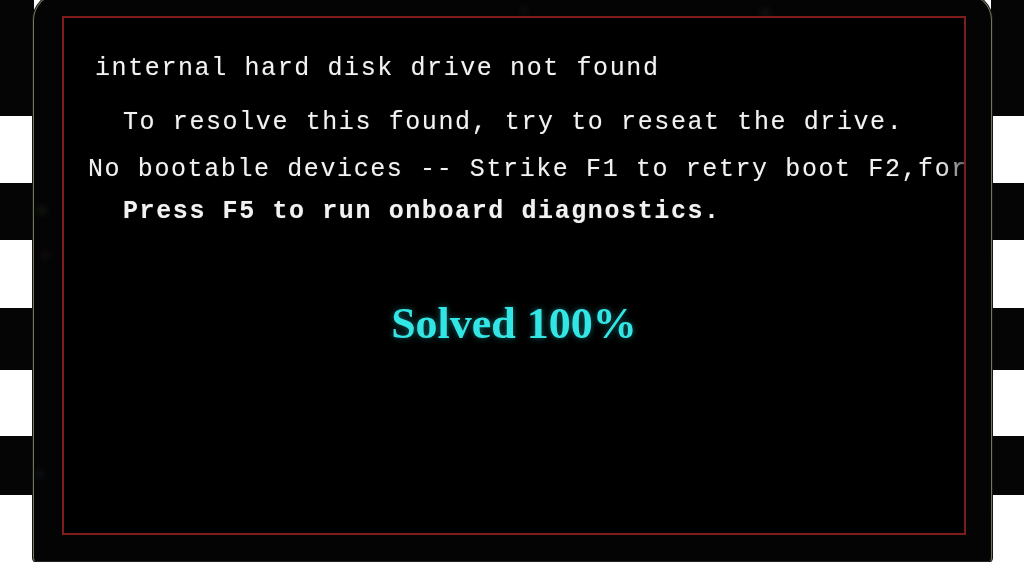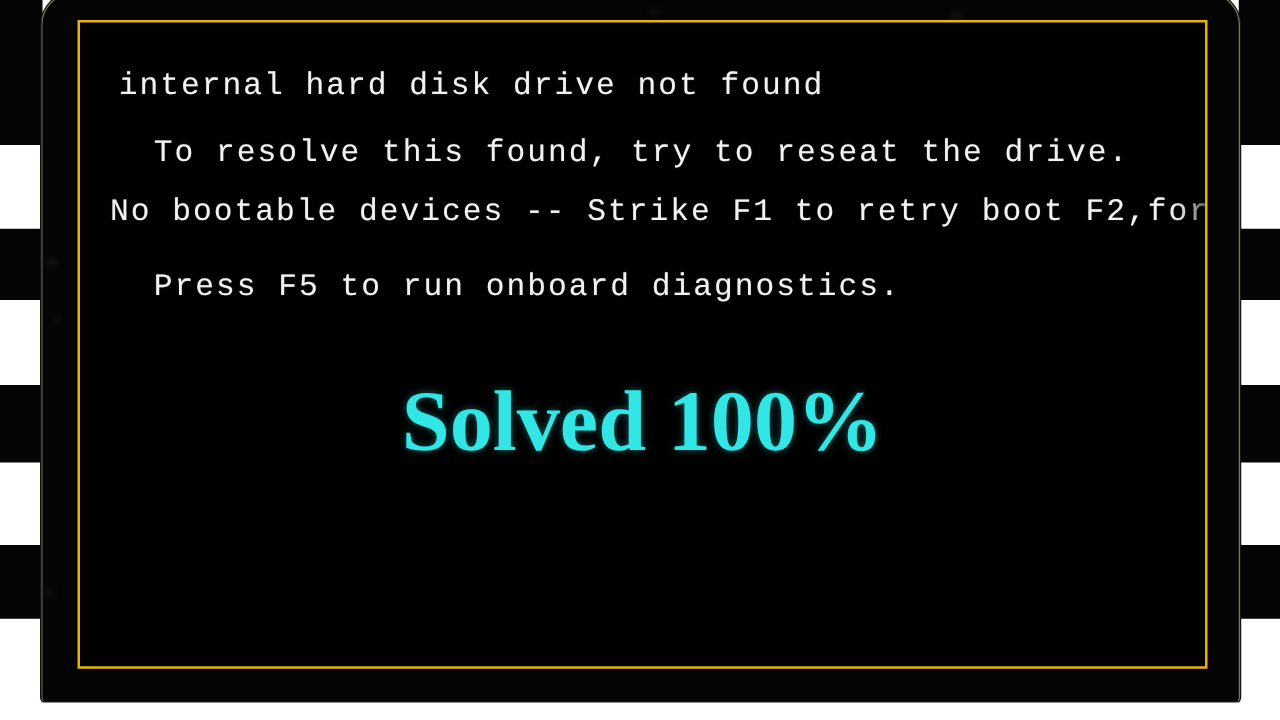--- a/index.html
+++ b/index.html
@@ -71,21 +71,21 @@
   }
 
   
   #bios-screen {
     position: absolute;
     left: 62px;
     top: 16px;
     width: 904px;
     height: 519px;
     background: #000000;
-    border: 2px solid #eab308;
+    border: 2px solid #7f1d1d;
     box-sizing: border-box;
     overflow: hidden;
   }
   #bios-screen::after {
     content: "";
     position: absolute;
     left: 0; top: 0; right: 0; bottom: 0;
     box-shadow: inset 0 0 22px 6px rgba(0,0,0,0.85);
     pointer-events: none;
   }
@@ -96,31 +96,31 @@
     white-space: pre;
     font-family: "Liberation Mono", "DejaVu Sans Mono", monospace;
     font-size: 25px;
     letter-spacing: 1.6px;
     text-shadow: 0 0 1px rgba(255,255,255,0.35);
   }
 
   #line-title     { left: 31px;  top: 36px;  }
   #line-resolve   { left: 59px;  top: 90px;  }
   #line-nobootable{ left: 24px;  top: 137px; }
-  #line-diag      { left: 59px;  top: 197px; }
+  #line-diag      { left: 59px;  top: 179px; font-weight: bold; }
 
   #solved-banner {
     position: absolute;
     left: 0;
     top: 280px;
     width: 100%;
     text-align: center;
     font-family: "Liberation Serif", "DejaVu Serif", serif;
     font-weight: bold;
-    font-size: 69px;
+    font-size: 44px;
     letter-spacing: 0px;
     color: #33e6e6;
     text-shadow: 0 0 6px rgba(51,230,230,0.45);
   }
 
   
   #bottom-apron {
     position: absolute;
     left: 0;
     bottom: 0;

